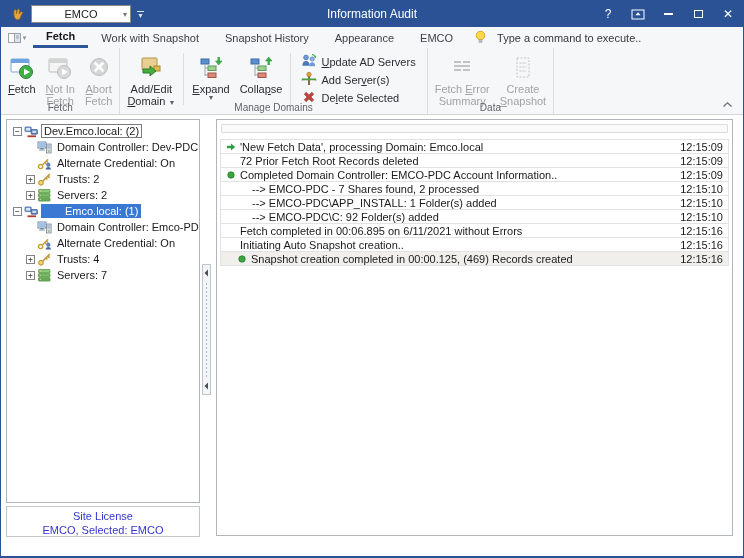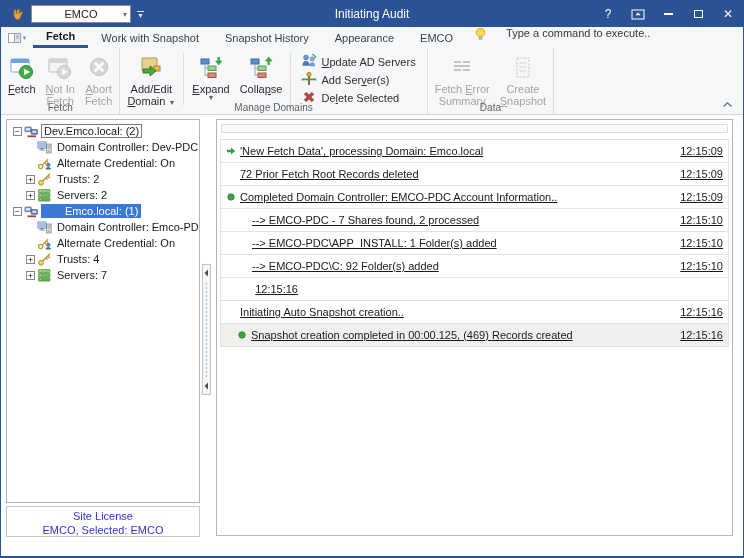--- a/index.html
+++ b/index.html
@@ -30,21 +30,21 @@
   .tb-btn svg{display:block;}
   .glyph-min{width:9px; border-bottom:2px solid #fff; display:inline-block;}
   .glyph-max{width:9px; height:8px; border:1px solid #fff; display:inline-block;}
   
   .tabsrow{position:absolute; top:26px; left:0; right:0; height:21px; background:#f6f7f8;
     display:flex; align-items:stretch;}
   .ribbon-menu{width:32px; display:flex; align-items:center; justify-content:center; gap:1px;}
   .tabs-list{display:flex; align-items:stretch;}
   .tab{padding:0 13px; display:flex; align-items:center; color:#3b3f44; cursor:default;}
   .tab.active{color:#17181a; font-weight:700; border-bottom:3px solid var(--accent); padding-bottom:0;}
-  .cmd-hint{display:flex; align-items:flex-start; gap:19px; margin-left:8px; color:#34373b;}
+  .cmd-hint{display:flex; align-items:center; gap:10px; margin-left:8px; color:#34373b;}
   
   .ribbon{position:absolute; top:47px; left:0; right:0; height:67px; background:#f6f7f8;
     border-bottom:1px solid #d4d5d8; display:flex;}
   .rgroup{position:relative; display:flex; flex-direction:column; border-right:1px solid #dcdddf; padding:2px 2px 12px 2px;}
   .rgroup-label{position:absolute; bottom:0; left:0; right:0; text-align:center;
     font-size:10px; color:#5f6368; padding-bottom:1px;}
   .rgroup-content{display:flex; flex:1; align-items:stretch;}
   .rbtn{display:flex; flex-direction:column; align-items:center; padding:2px 4px 0 4px;
     min-width:36px; cursor:default; border:1px solid transparent;}
   .rbtn .ricon{height:30px; display:flex; align-items:center; justify-content:center;}
@@ -72,22 +72,22 @@
   .license-box{position:absolute; left:5px; top:391px; width:194px; height:31px;
     border:1px solid #c3c6ca; color:var(--license); text-align:center; line-height:14px; padding-top:2px;}
   .splitter{position:absolute; left:201px; top:149px; width:9px; height:131px;
     border:1px solid #c0c3c7; background:#f4f5f6; display:flex; flex-direction:column;
     align-items:center; justify-content:space-between; padding:2px 0; cursor:col-resize;}
   .split-dots{flex:1; width:3px; margin:3px 0;
     background-image:radial-gradient(#9fb6d4 0.8px, transparent 0.9px); background-size:3px 4px;}
   .log-panel{position:absolute; left:215px; top:4px; width:517px; height:417px;
     border:1px solid #b2b6bb; background:#fff; padding:3px;}
   .log-strip{height:9px; margin:1px 1px 7px 1px; border:1px solid #dcdcdc; background:#fafafa; border-radius:1px;}
-  .log-row{height:24px; display:flex; align-items:center; border:1px solid #e2e2e2;
-    margin-top:-1px; padding:0 5px; background:#fff;text-decoration:underline;}
+  .log-row{height:15px; display:flex; align-items:center; border:1px solid #e2e2e2;
+    margin-top:-1px; padding:0 5px; background:#fff;}
   .log-row.hl{background:#f1efeb;padding-left:16px;}
   .log-icon{width:14px; flex:none; display:flex; align-items:center;}
   .log-text{flex:1; white-space:nowrap; overflow:hidden;}
   .log-text.indent{padding-left:12px;}
   .log-time{width:58px; text-align:right; flex:none;}
   
   .statusbar{position:absolute; left:0; right:0; bottom:0; height:18px; background:#f2f2f2;
     border-top:1px solid #d8d8d8; display:flex; align-items:center; gap:5px; padding:0 5px; color:#333;}
 </style>
 </head>
@@ -99,21 +99,21 @@
     <span class="app-icon">
       <svg width="16" height="16" viewBox="0 0 16 16">
           <path d="M5 9 V5 a1.2 1.2 0 0 1 2.4 0 V8 l1-4.2 a1.1 1.1 0 0 1 2.1.4 L10 8 l1.8-2a1 1 0 0 1 1.6 1.1 L11.6 10.4c-.2 1.9-1.2 3.2-3.1 3.2-1.9 0-3-1.2-3.5-4.6Z" fill="#e8a33d" stroke="#9a6a1f" stroke-width="0.8"></path>
         </svg>
     </span>
     <div class="qat-combo">
       <span class="cbtext">EMCO</span>
       <span class="cbcaret">▾</span>
     </div>
     <span class="qat-caret"><span class="bar"></span>▾</span>
-    <div class="tb-title">Initiating Audit</div>
+    <div class="tb-title">Information Audit</div>
     <div class="tb-controls">
       <div class="tb-btn">?</div>
       <div class="tb-btn">
         <svg width="14" height="13" viewBox="0 0 14 13">
             <rect x="1" y="2" width="12" height="9" fill="none" stroke="#fff"></rect>
             <path d="M7 4.2 l2.6 3 h-5.2 Z" fill="#fff"></path>
           </svg>
       </div>
       <div class="tb-btn">
           <span class="glyph-min"></span>
@@ -506,20 +506,21 @@
             <span class="log-text indent">--&gt; EMCO-PDC\APP_INSTALL: 1 Folder(s) added</span>
             <span class="log-time">12:15:10</span>
           </div>
           <div class="log-row">
             <span class="log-icon"></span>
             <span class="log-text indent">--&gt; EMCO-PDC\C: 92 Folder(s) added</span>
             <span class="log-time">12:15:10</span>
           </div>
           <div class="log-row">
             <span class="log-icon"></span>
+            <span class="log-text">Fetch completed in 00:06.895 on 6/11/2021 without Errors</span>
             <span class="log-time">12:15:16</span>
           </div>
           <div class="log-row">
             <span class="log-icon"></span>
             <span class="log-text">Initiating Auto Snapshot creation..</span>
             <span class="log-time">12:15:16</span>
           </div>
           <div class="log-row hl">
             <span class="log-icon">
               <svg width="10" height="10" viewBox="0 0 10 10">

